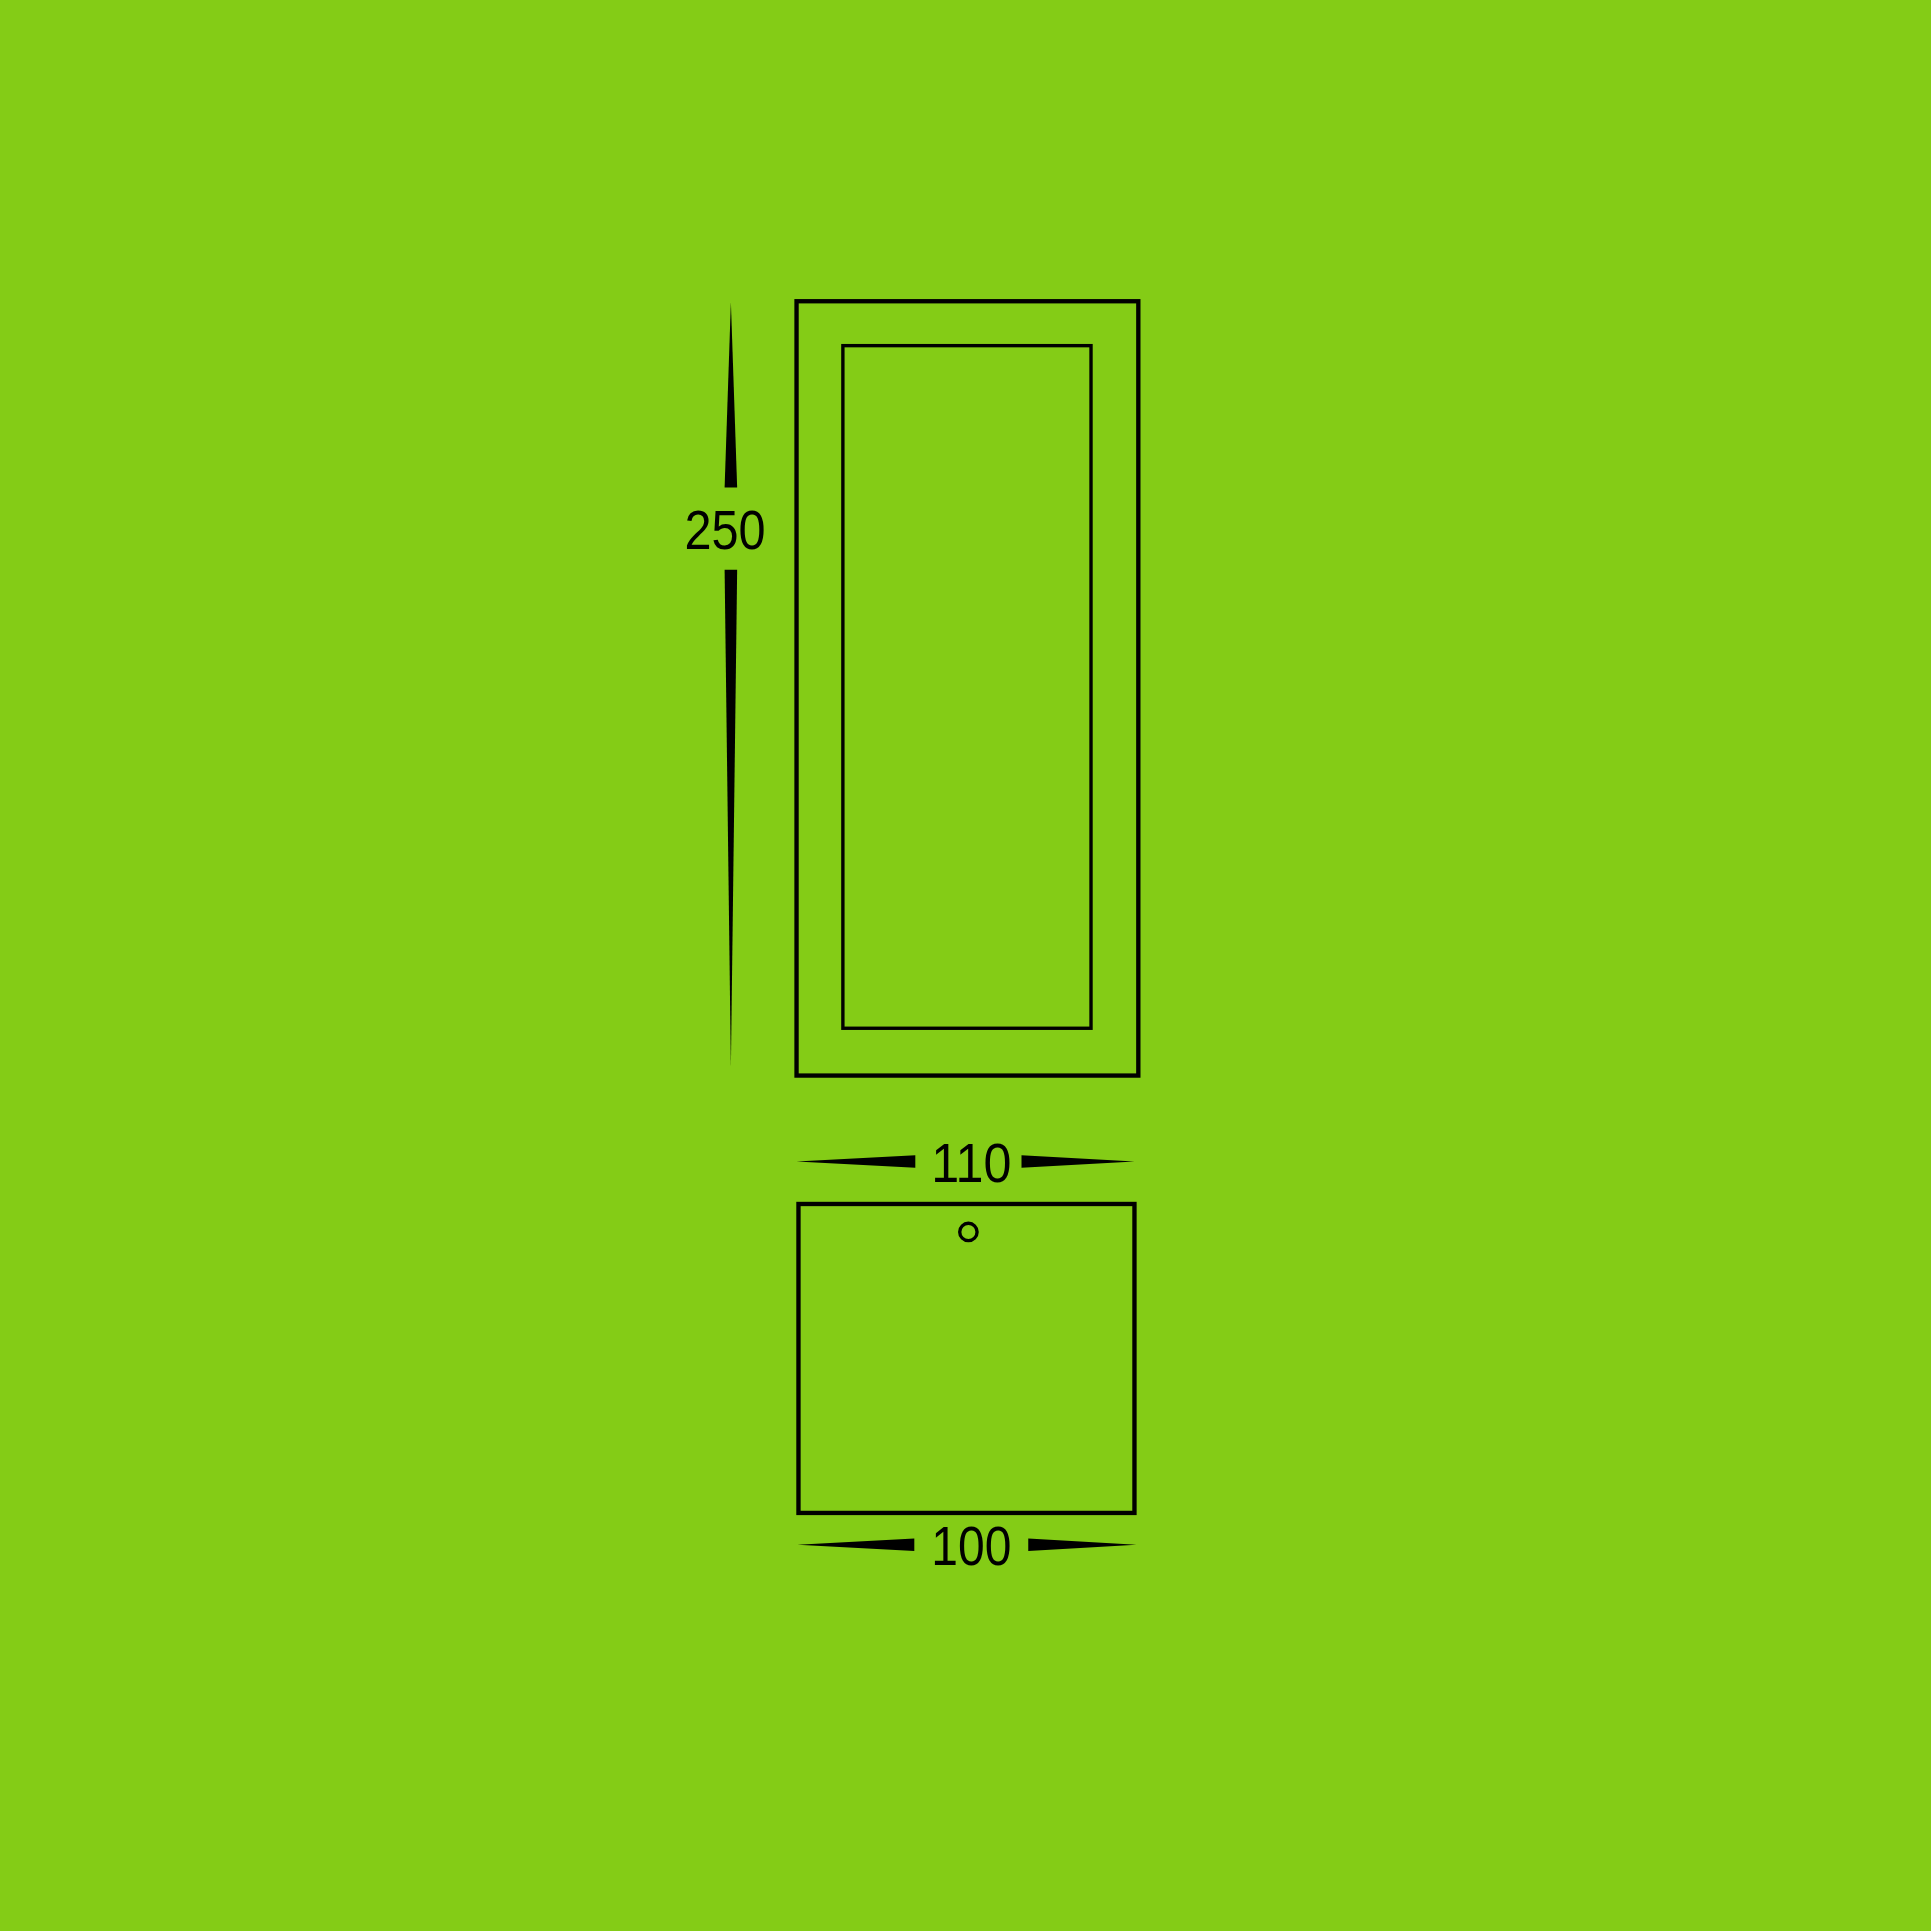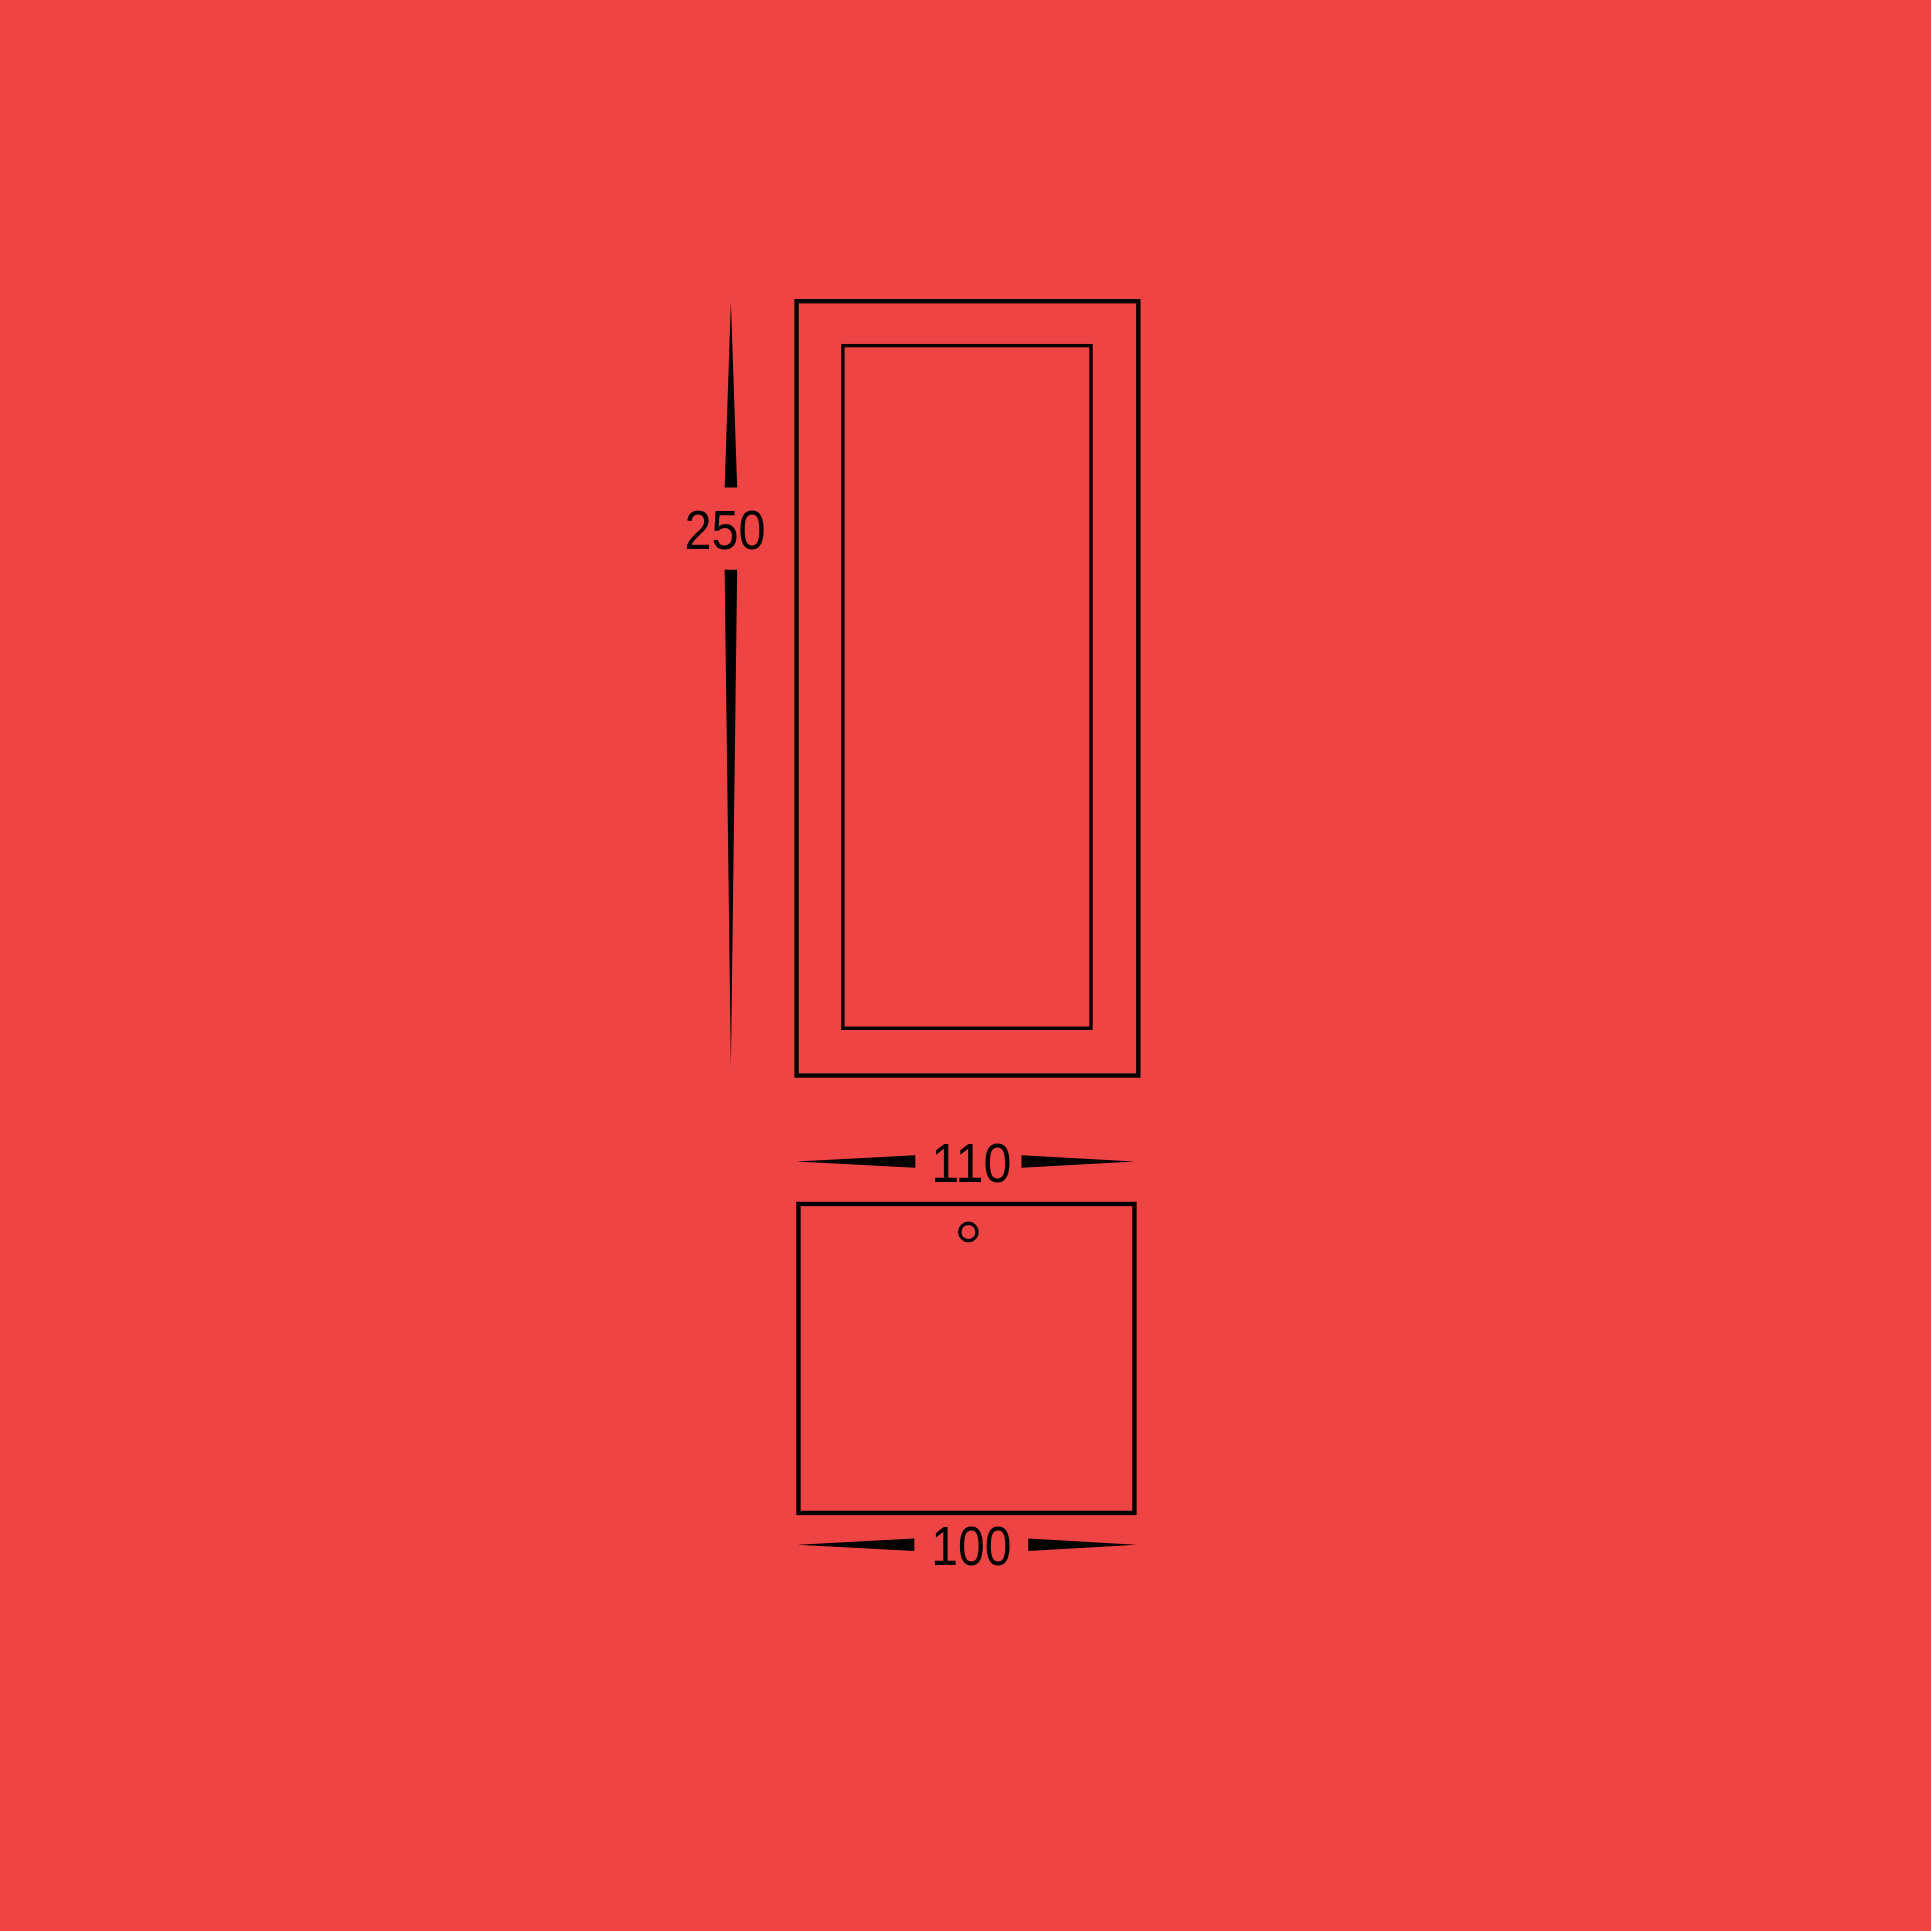--- a/index.html
+++ b/index.html
@@ -9,21 +9,21 @@
   body {
     width: 1931px;
     height: 1931px;
     background: #ffffff;
     font-family: "Liberation Sans", sans-serif;
   }
   .canvas {
     position: relative;
     width: 1931px;
     height: 1931px;
-    background: #ef4444;
+    background: #84cc16;
     overflow: hidden;
   }
   svg {
     display: block;
     width: 1931px;
     height: 1931px;
   }
   .outline {
     fill: none;
     stroke: #000000;

